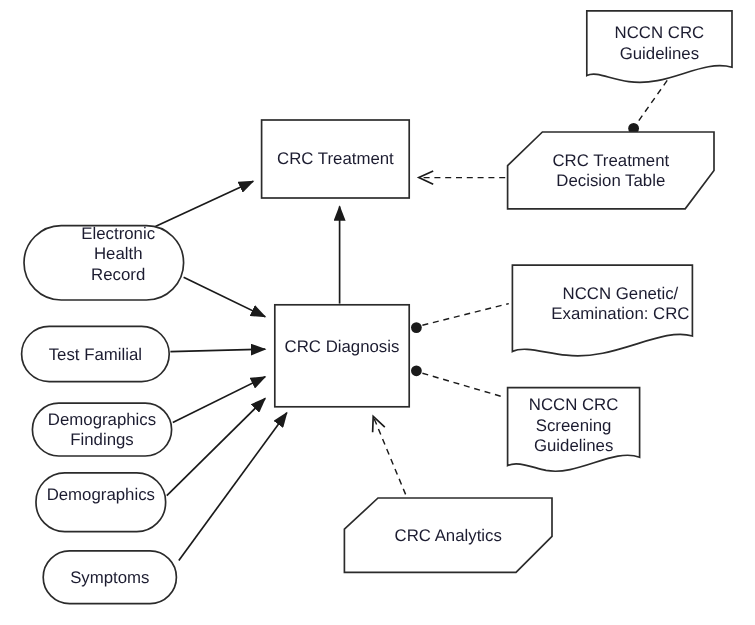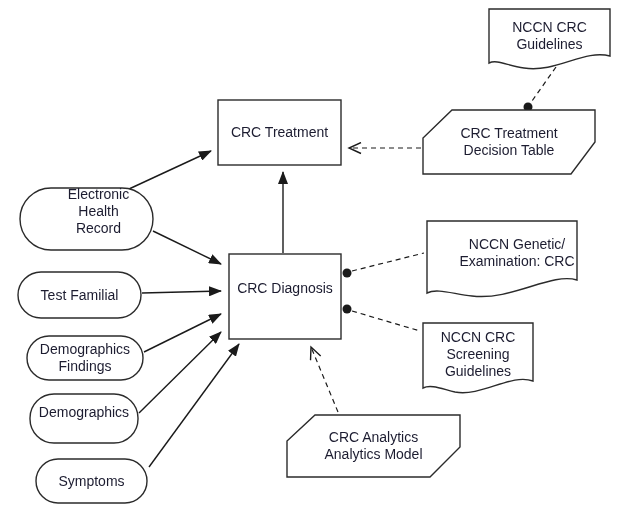--- a/index.html
+++ b/index.html
@@ -117,21 +117,20 @@
     <div>CRC Diagnosis</div>
   </div>
 
   <div class="label" style="left:423px;top:110px;width:172px;height:64px">
     <div>CRC Treatment</div>
     <div>Decision Table</div>
   </div>
 
   <div class="label" style="left:287px;top:415px;width:173px;height:62px">
     <div>CRC Analytics</div>
-    <div>Analytics Model</div>
   </div>
 
   <div class="label" style="left:489px;top:9px;width:121px;height:53px">
     <div>NCCN CRC</div>
     <div>Guidelines</div>
   </div>
 
   <div class="label" style="left:427px;top:221px;width:180px;height:64px">
     <div>NCCN Genetic/</div>
     <div>Examination: CRC</div>

